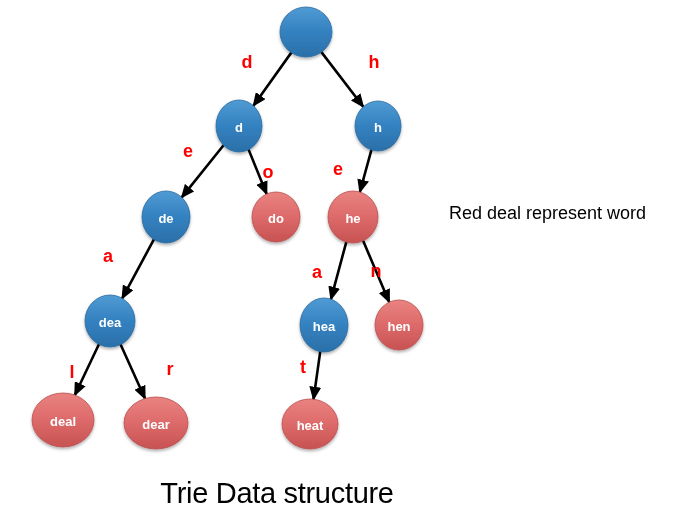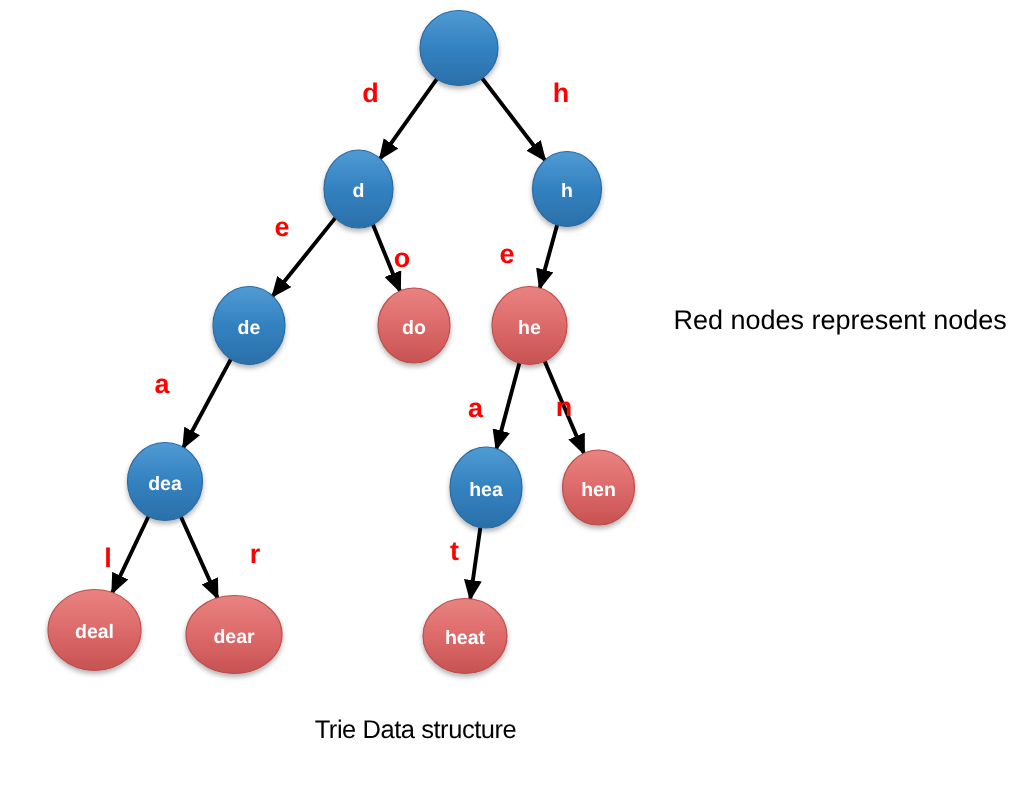--- a/index.html
+++ b/index.html
@@ -26,21 +26,21 @@
     top: 203px;
     font-size: 18px;
     color: #000000;
     white-space: nowrap;
   }
   .title {
     position: absolute;
     left: 277px;
     top: 477px;
     transform: translateX(-50%);
-    font-size: 17px;
+    font-size: 29px;
     letter-spacing: -0.3px;
     color: #000000;
     white-space: nowrap;
   }
   .edge-line   { stroke-linecap: round; }
   .node-label  { font-weight: bold; font-size: 13px; }
   .edge-label  { font-weight: bold; font-size: 18px; }
 </style>
 </head>
 <body>
@@ -108,15 +108,15 @@
         <ellipse cx="399" cy="325" rx="24" ry="25" fill="url(#g-red)" stroke="#b94f4f" stroke-width="0.8" filter="url(#node-shadow)"></ellipse>
         <text x="399" y="326" fill="#ffffff" text-anchor="middle" dominant-baseline="central" class="node-label">hen</text>
         <ellipse cx="63" cy="420" rx="31" ry="27" fill="url(#g-red)" stroke="#b94f4f" stroke-width="0.8" filter="url(#node-shadow)"></ellipse>
         <text x="63" y="421" fill="#ffffff" text-anchor="middle" dominant-baseline="central" class="node-label">deal</text>
         <ellipse cx="156" cy="423" rx="32" ry="26" fill="url(#g-red)" stroke="#b94f4f" stroke-width="0.8" filter="url(#node-shadow)"></ellipse>
         <text x="156" y="424" fill="#ffffff" text-anchor="middle" dominant-baseline="central" class="node-label">dear</text>
         <ellipse cx="310" cy="424" rx="28" ry="25" fill="url(#g-red)" stroke="#b94f4f" stroke-width="0.8" filter="url(#node-shadow)"></ellipse>
         <text x="310" y="425" fill="#ffffff" text-anchor="middle" dominant-baseline="central" class="node-label">heat</text>
       </g>
     </svg>
-  <div class="note">Red nodes represent nodes</div>
+  <div class="note">Red deal represent word</div>
   <div class="title">Trie Data structure</div>
 </div>
 
 </body></html>

